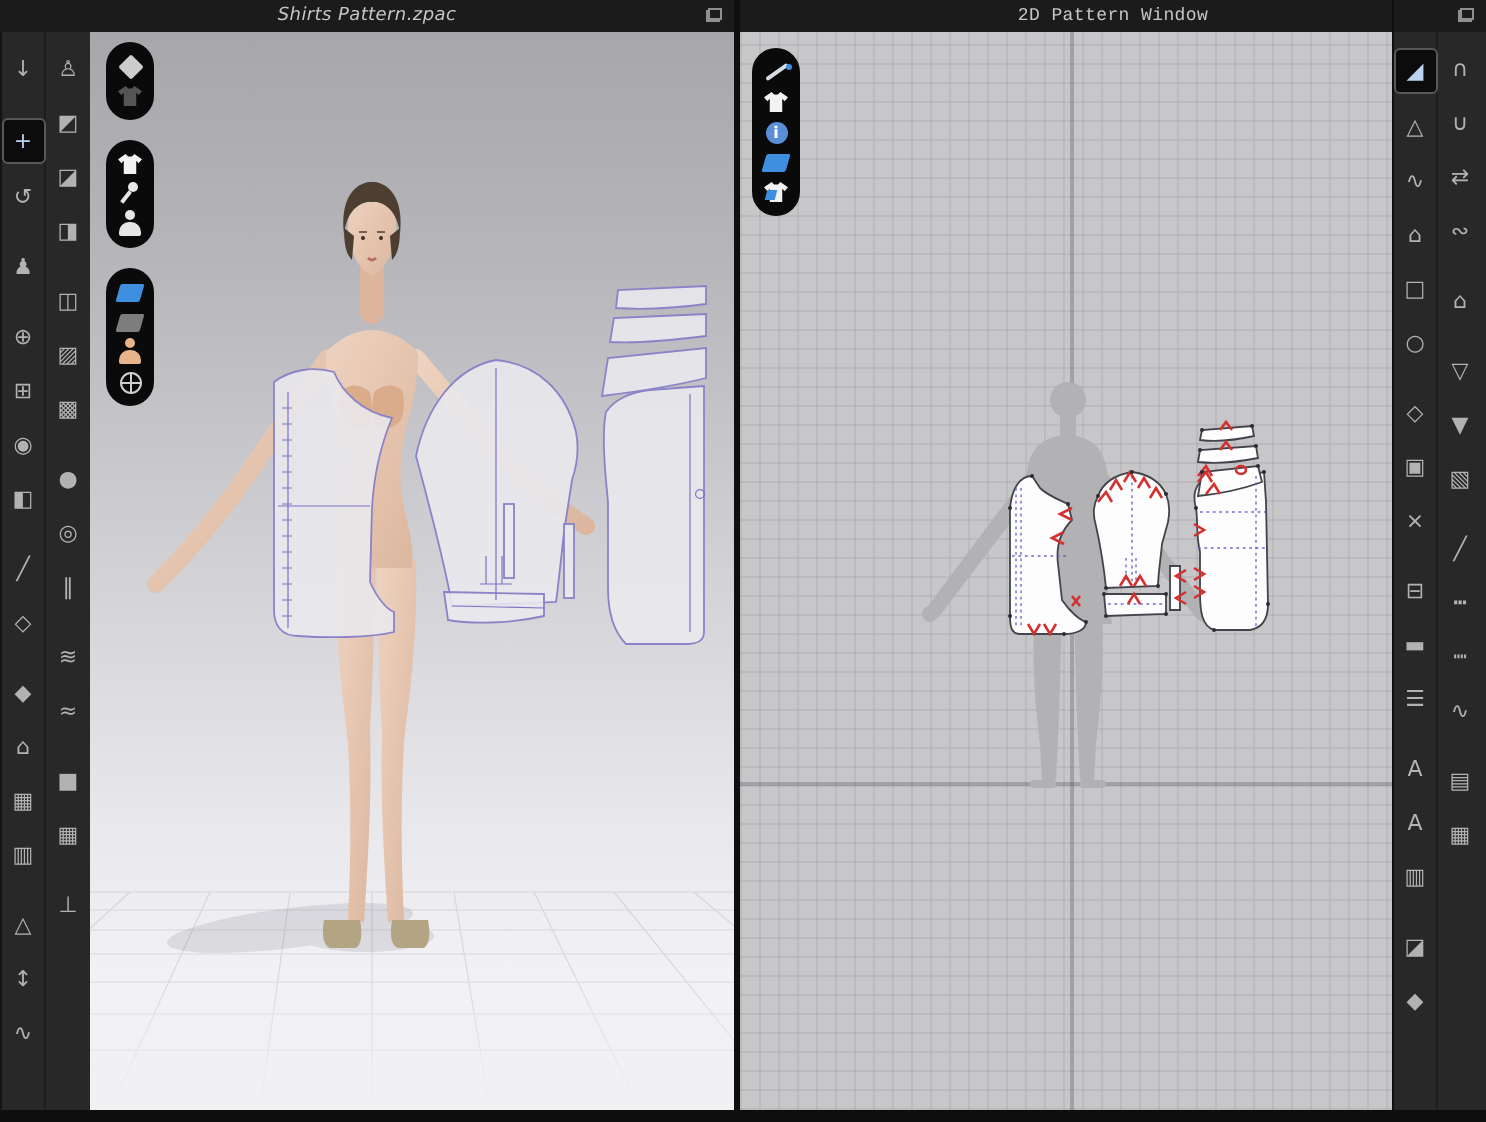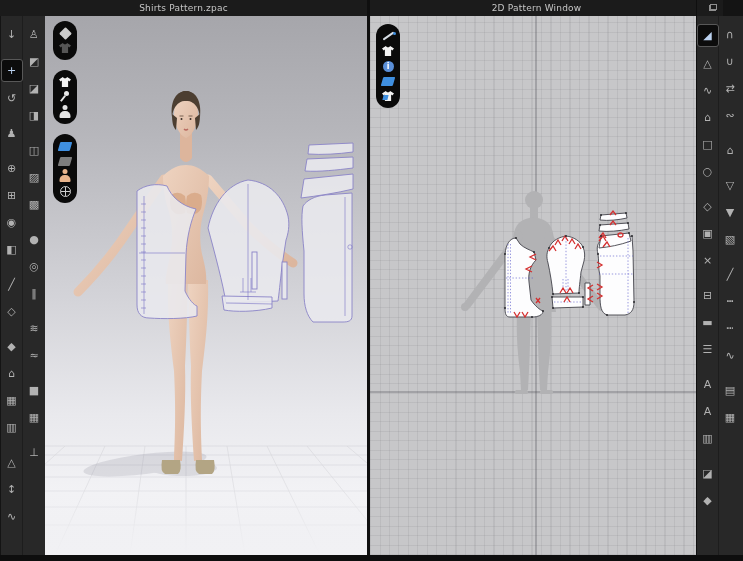--- a/index.html
+++ b/index.html
@@ -1,22 +1,22 @@
 <!DOCTYPE html>
 <html><head>
 <meta charset="utf-8">
 <style>
   html,body{margin:0;padding:0;background:#141414;width:743px;height:561px;overflow:hidden;
     font-family:"DejaVu Sans",sans-serif;}
   .app{position:relative;width:743px;height:561px;background:#141414;}
 
   
   .titlebar{position:absolute;top:0;height:16px;background:#1b1b1b;display:flex;align-items:center;justify-content:center;}
-  .titlebar.tb-left{left:0;width:367px;}
-  .titlebar.tb-right{left:350px;width:373px;}
+  .titlebar.tb-left{left:0;width:367px;font-style:italic;}
+  .titlebar.tb-right{left:370px;width:373px;font-family:Liberation Mono, monospace;}
   .titlebar .title{color:#c6c6c6;font-size:9px;letter-spacing:.2px;}
   .float-icon{position:absolute;right:6px;top:4px;width:8px;height:7px;}
   .float-icon::before{content:"";position:absolute;left:0;bottom:0;width:5px;height:4px;border:1px solid #8f8f8f;}
   .float-icon::after{content:"";position:absolute;right:0;top:0;width:5px;height:4px;border:1px solid #8f8f8f;background:#1b1b1b;}
 
   
   .tb{position:absolute;top:16px;bottom:6px;background:#282828;display:flex;}
   .tb.tb-l{left:1px;width:45px;}
   .tb.tb-r{left:697px;width:46px;}
   .tb-col{display:flex;flex-direction:column;align-items:center;width:22px;padding-top:5px;box-sizing:border-box;}

